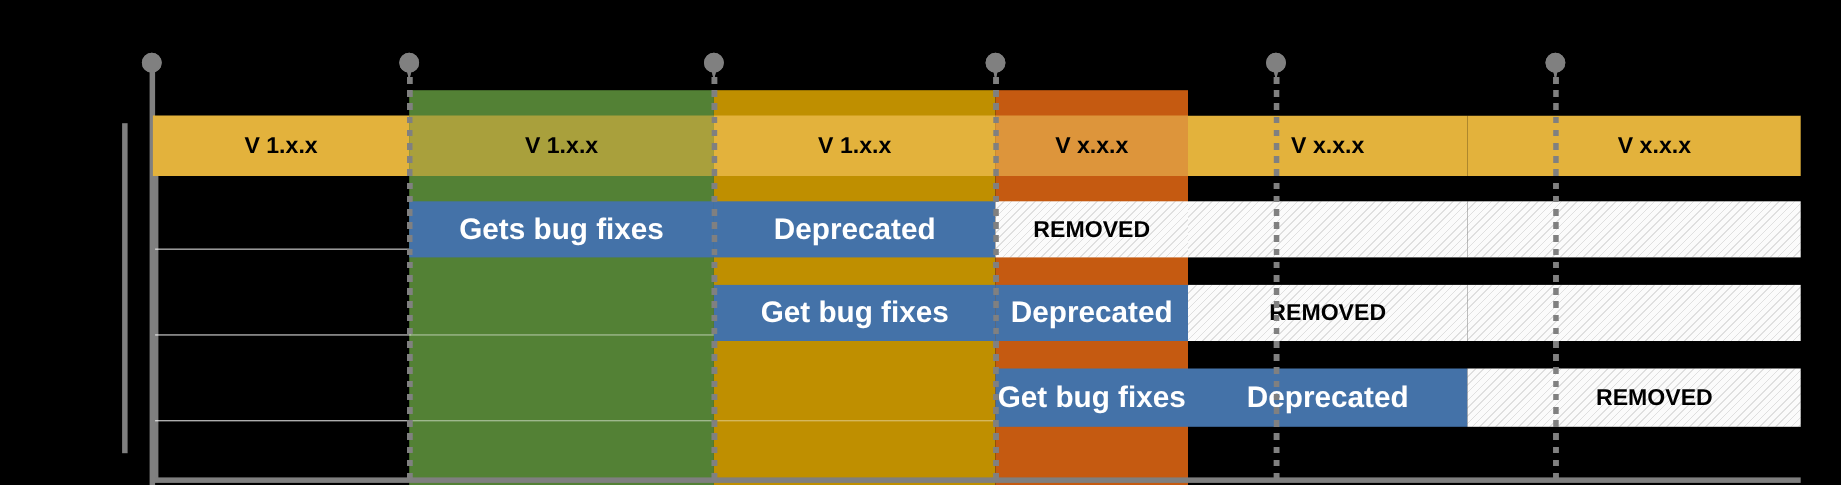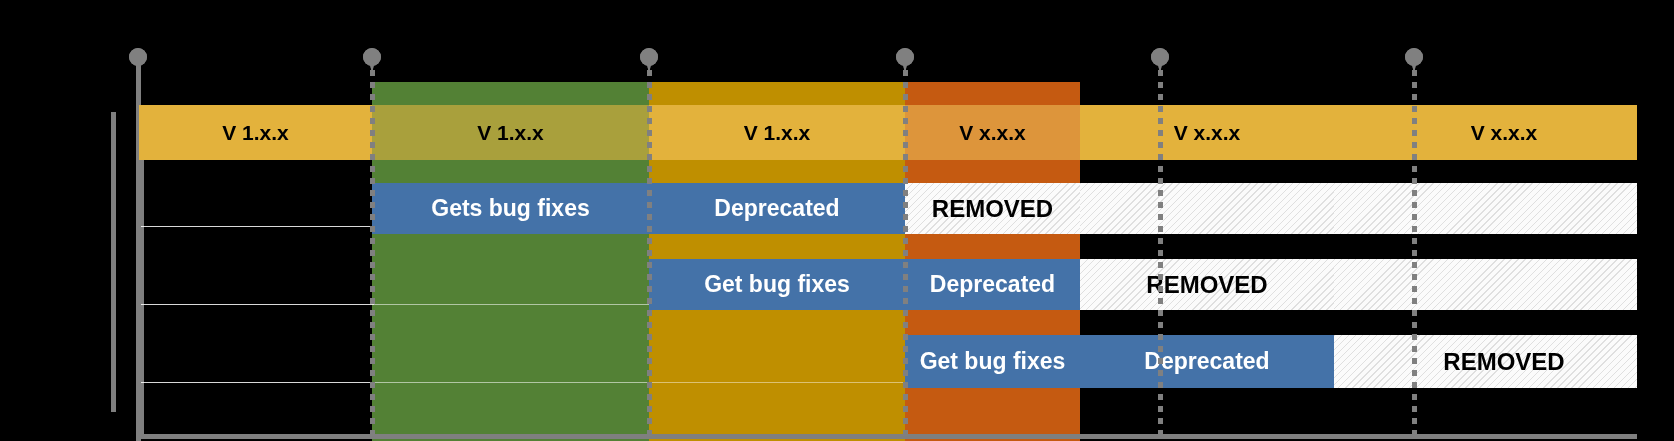--- a/index.html
+++ b/index.html
@@ -21,22 +21,22 @@
   .pin-neck{position:absolute;left:-3px;top:12px;width:6px;height:10px;
             background:#808080;clip-path:polygon(0 0,100% 0,62% 100%,38% 100%);}
   .pin-stem{position:absolute;left:-2.5px;width:5px;
             background-image:repeating-linear-gradient(to bottom,#808080 0 6px,transparent 6px 12px);}
   .pin-stem.solid{background-image:none;background:#808080;}
 
   
   .bar{position:absolute;display:flex;align-items:center;justify-content:center;
        font-weight:bold;box-sizing:border-box;}
   .bar.ver   {color:#000;font-size:21px;}
-  .bar.blue  {background:#4472A8;color:#fff;font-size:23px;}
-  .bar.removed{color:#000;font-size:24px;
+  .bar.blue  {background:#4472A8;color:#fff;font-size:27px;}
+  .bar.removed{color:#000;font-size:21px;
        background-color:#fbfbfb;
        background-image:repeating-linear-gradient(135deg,
             rgba(0,0,0,.11) 0 1px, transparent 1px 5px);}
   .stripe{position:absolute;}
 </style>
 </head>
 <body>
 
 <div id="stage">
 

